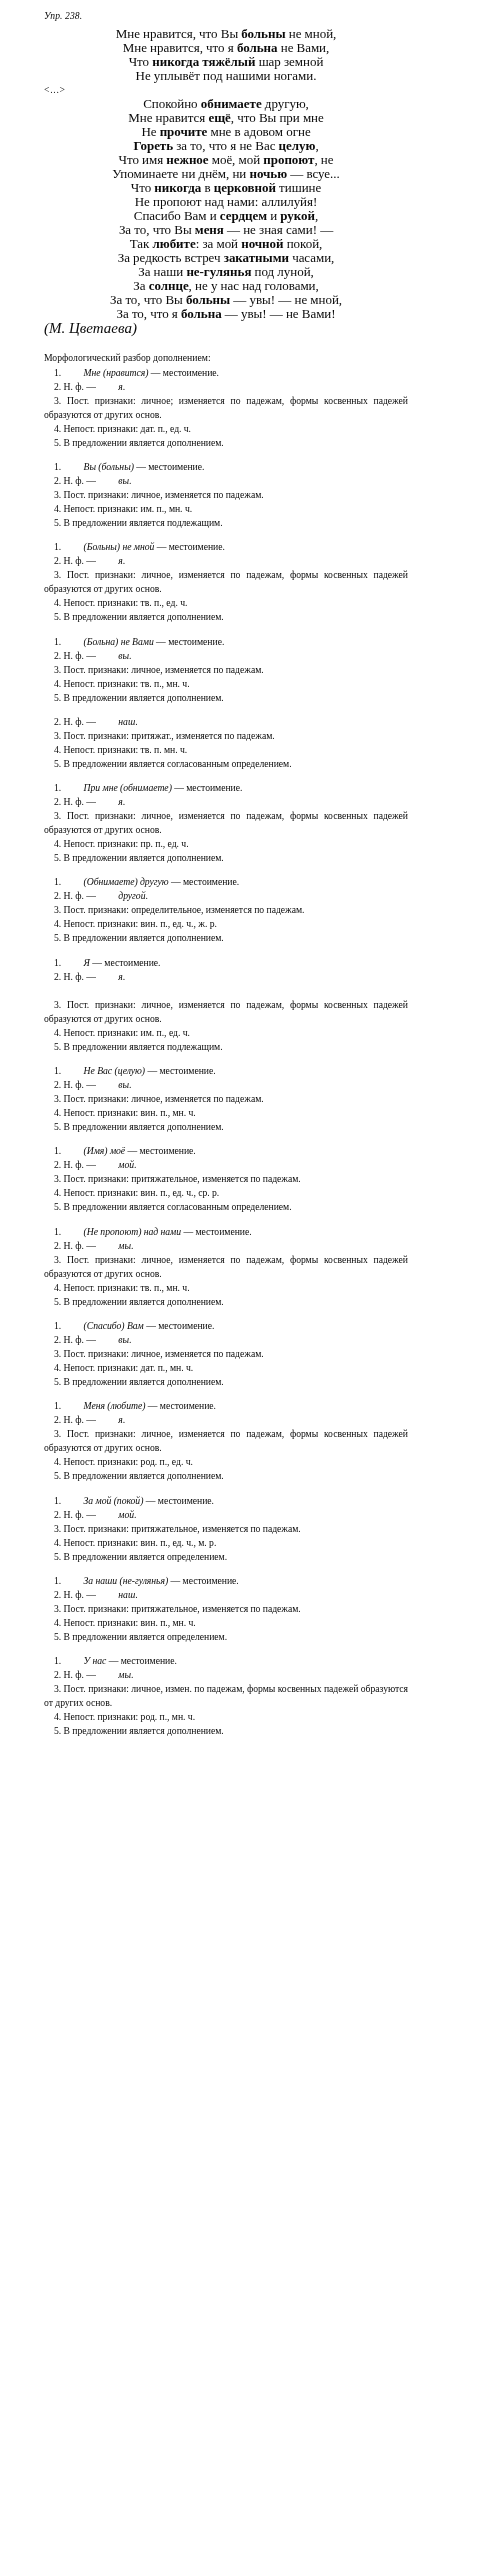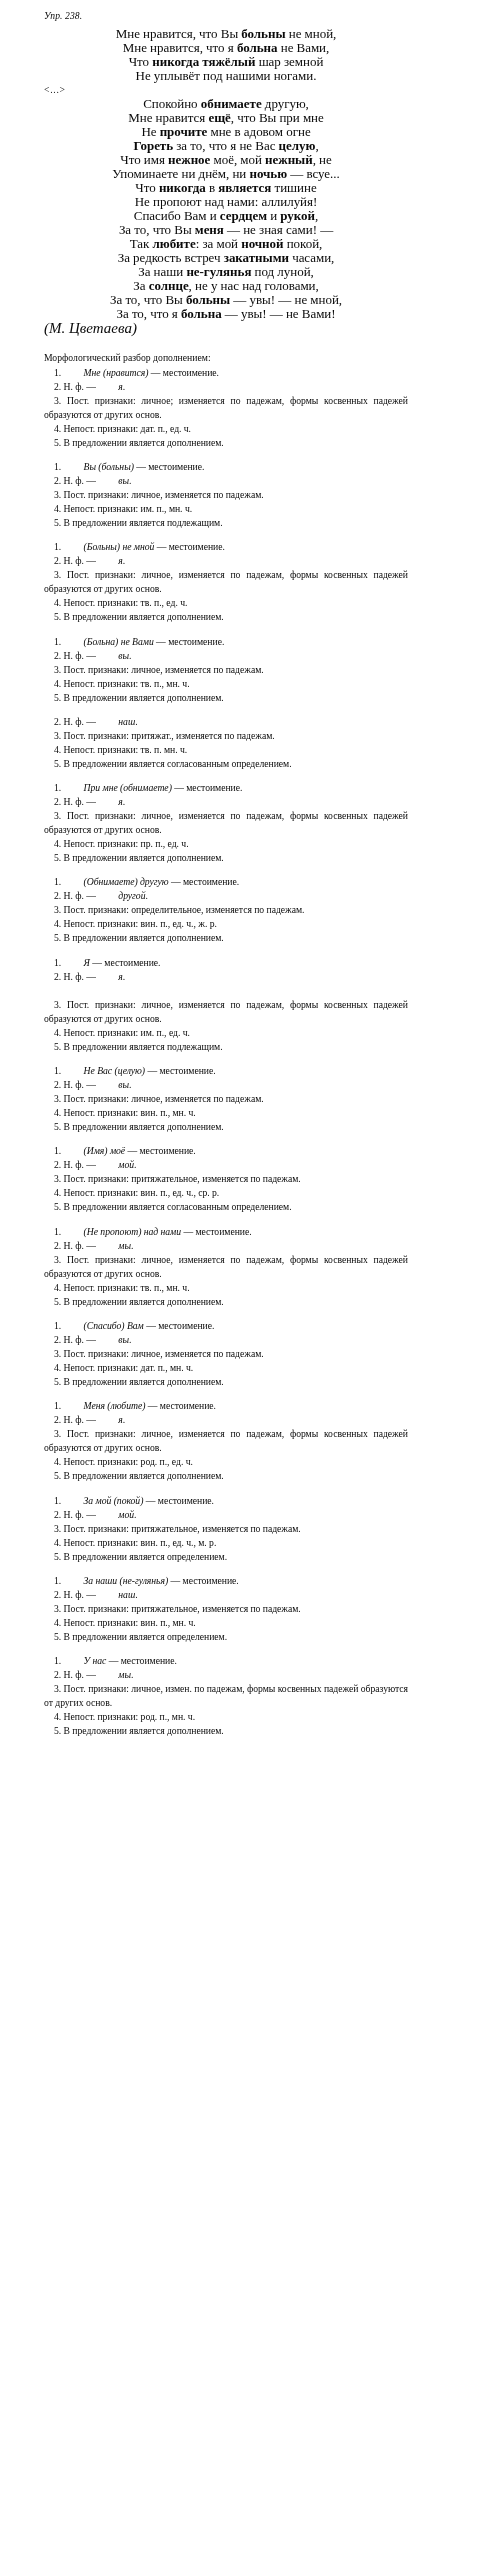--- a/index.html
+++ b/index.html
@@ -91,23 +91,23 @@
   <div class="poem" id="poem">
       <div class="poem-line">Мне нравится, что Вы <b>больны</b> не мной,</div>
       <div class="poem-line">Мне нравится, что я <b>больна</b> не Вами,</div>
       <div class="poem-line">Что <b>никогда</b> <b>тяжёлый</b> шар земной</div>
       <div class="poem-line">Не уплывёт под нашими ногами.</div>
       <div class="poem-ellipsis">&lt;...&gt;</div>
       <div class="poem-line">Спокойно <b>обнимаете</b> другую,</div>
       <div class="poem-line">Мне нравится <b>ещё</b>, что Вы при мне</div>
       <div class="poem-line">Не <b>прочите</b> мне в адовом огне</div>
       <div class="poem-line"><b>Гореть</b> за то, что я не Вас <b>целую</b>,</div>
-      <div class="poem-line">Что имя <b>нежное</b> моё, мой <b>нежный</b>, не</div>
+      <div class="poem-line">Что имя <b>нежное</b> моё, мой <b>пропоют</b>, не</div>
       <div class="poem-line">Упоминаете ни днём, ни <b>ночью</b> — всуе...</div>
-      <div class="poem-line">Что <b>никогда</b> в <b>является</b> тишине</div>
+      <div class="poem-line">Что <b>никогда</b> в <b>церковной</b> тишине</div>
       <div class="poem-line">Не пропоют над нами: аллилуйя!</div>
       <div class="poem-line">Спасибо Вам и <b>сердцем</b> и <b>рукой</b>,</div>
       <div class="poem-line">За то, что Вы <b>меня</b> — не зная сами! —</div>
       <div class="poem-line">Так <b>любите</b>: за мой <b>ночной</b> покой,</div>
       <div class="poem-line">За редкость встреч <b>закатными</b> часами,</div>
       <div class="poem-line">За наши <b>не-гулянья</b> под луной,</div>
       <div class="poem-line">За <b>солнце</b>, не у нас над головами,</div>
       <div class="poem-line">За то, что Вы <b>больны</b> — увы! — не мной,</div>
       <div class="poem-line">За то, что я <b>больна</b> — увы! — не Вами!</div>
       <div class="poem-author">(М. Цветаева)</div>

